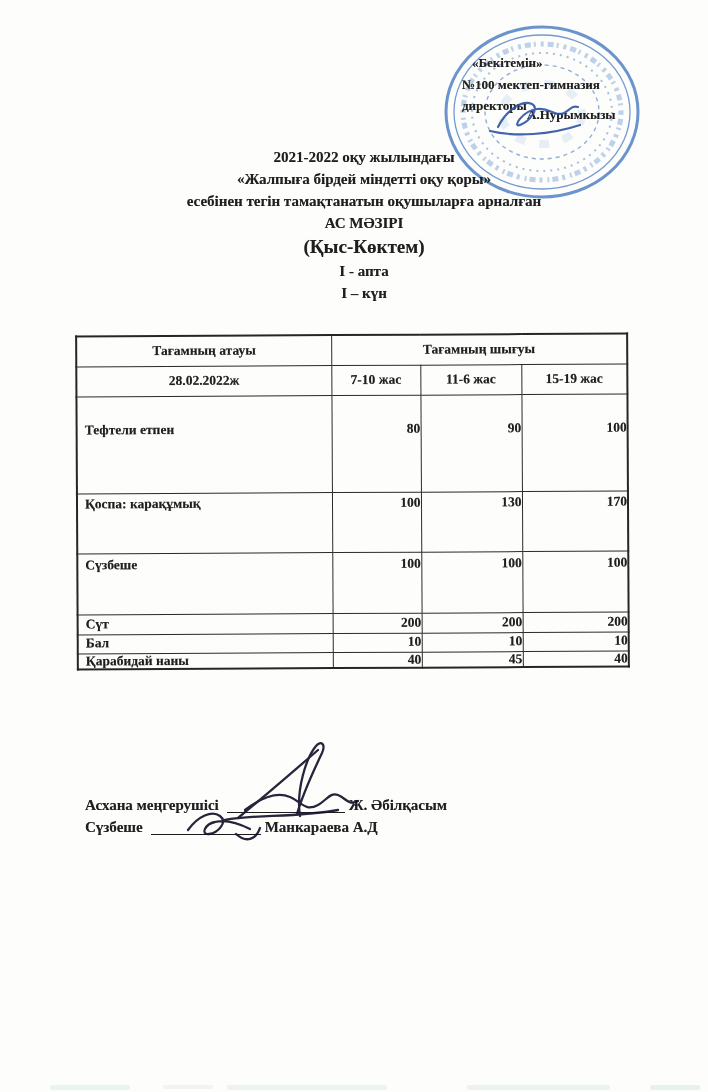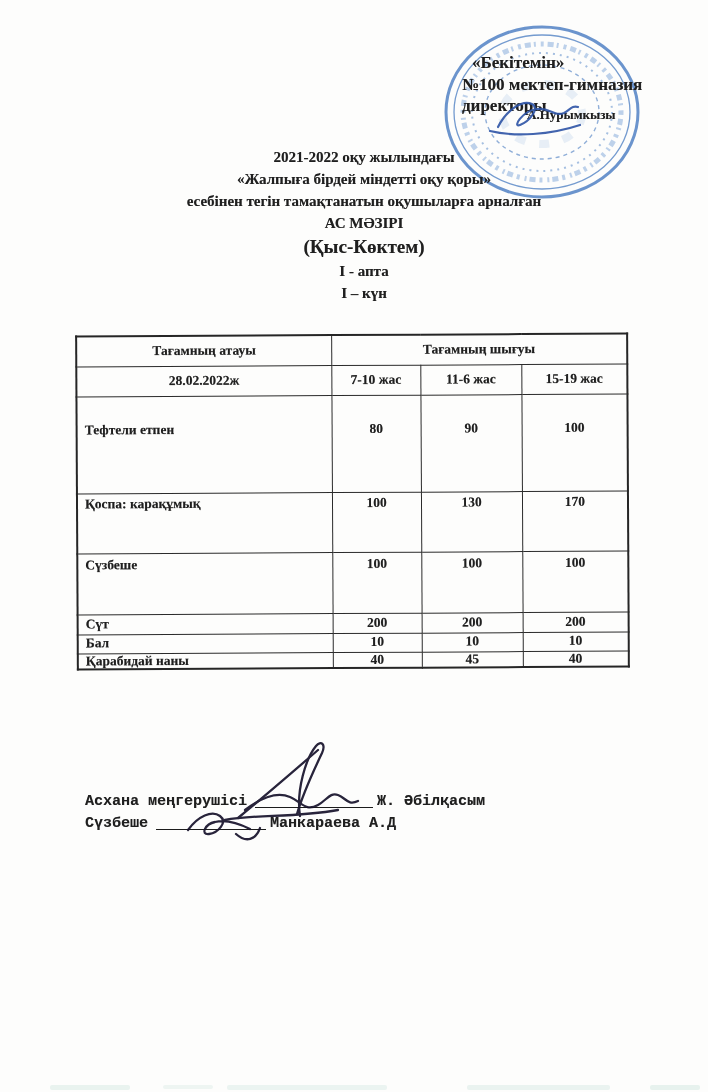--- a/index.html
+++ b/index.html
@@ -10,21 +10,21 @@
     height: 1092px;
     background: #fdfdfc;
     overflow: hidden;
     font-family: "Liberation Serif", "DejaVu Serif", serif;
     color: #1d1d1d;
   }
   .doc-text { font-weight: bold; color: #1f1f1f; text-shadow: 0.2px 0.2px 0.4px rgba(25,25,25,0.45); }
 
   
   .stamp-svg { position: absolute; left: 441px; top: 22px; }
-  .stamp-text { position: absolute; left: 462px; top: 52px; line-height: 21.5px; font-size: 17px; }
+  .stamp-text { position: absolute; left: 462px; top: 52px; line-height: 21.5px; font-size: 13px; }
   .stamp-text .l1 { margin-left: 10px; }
   .director-name { position: absolute; left: 527px; top: 107px; font-size: 13px; }
   .stamp-sign-svg { position: absolute; left: 478px; top: 93px; }
 
   
   .title-block { position: absolute; left: 10px; top: 146px; width: 708px; text-align: center; }
   .title-line { font-size: 15px; line-height: 22px; }
   .title-line.big { font-size: 19px; line-height: 26px; }
 
   
@@ -36,31 +36,31 @@
     font-size: 13.5px;
     font-weight: bold;
   }
   table.menu th, table.menu td {
     border: 1.5px solid #2b2b2b;
     overflow: hidden;
   }
   table.menu { border: 2px solid #262626; }
   table.menu th { height: 30px; text-align: center; vertical-align: middle; font-size: 13.5px; }
   td.dish { text-align: left; padding-left: 7px; vertical-align: top; }
-  td.num  { text-align: center; vertical-align: top; }
+  td.num  { text-align: right; vertical-align: top; }
   tr.r-tall td { height: 97px; padding-top: 25px; }
   tr.r-mid  td { height: 60px; padding-top: 2px; }
   tr.r-mid2 td { height: 61px; padding-top: 3px; }
   tr.r-thin1 td { height: 20px; line-height: 16px; padding-top: 1px; }
   tr.r-thin2 td { height: 19px; line-height: 15px; }
   tr.r-thin3 td { height: 16px; line-height: 14px; }
 
   
   .sign-block { position: absolute; left: 85px; top: 793px; font-size: 15px; }
-  .sign-line { display: flex; height: 21px; white-space: nowrap; font-family: Liberation Mono, monospace; }
+  .sign-line { display: flex; align-items: flex-end; height: 21px; white-space: nowrap; }
   .sign-line + .sign-line { margin-top: 1px; }
   .u-line { display: inline-block; border-bottom: 1.7px solid #1c1c1c; height: 15px; margin: 0 4px 1px 8px; }
   .u-line.w1 { width: 118px; }
   .u-line.w2 { width: 110px; }
   .hand-sign-svg { position: absolute; left: 160px; top: 738px; pointer-events: none; }
 
   
   .scan-mark { position: absolute; height: 5px; top: 1085px; border-radius: 2px; }
   .m1 { left: 50px;  width: 80px;  background: #e9f3ef; }
   .m2 { left: 163px; width: 50px;  background: #eef5f2; height: 4px; }

